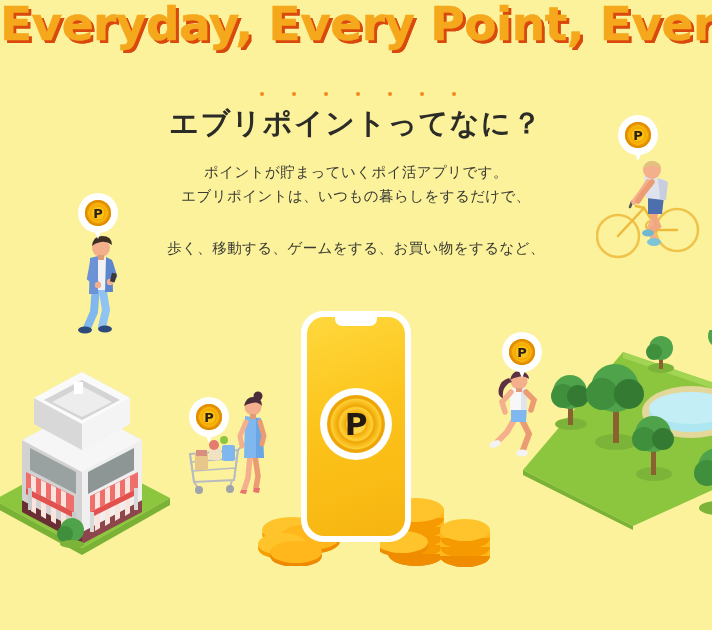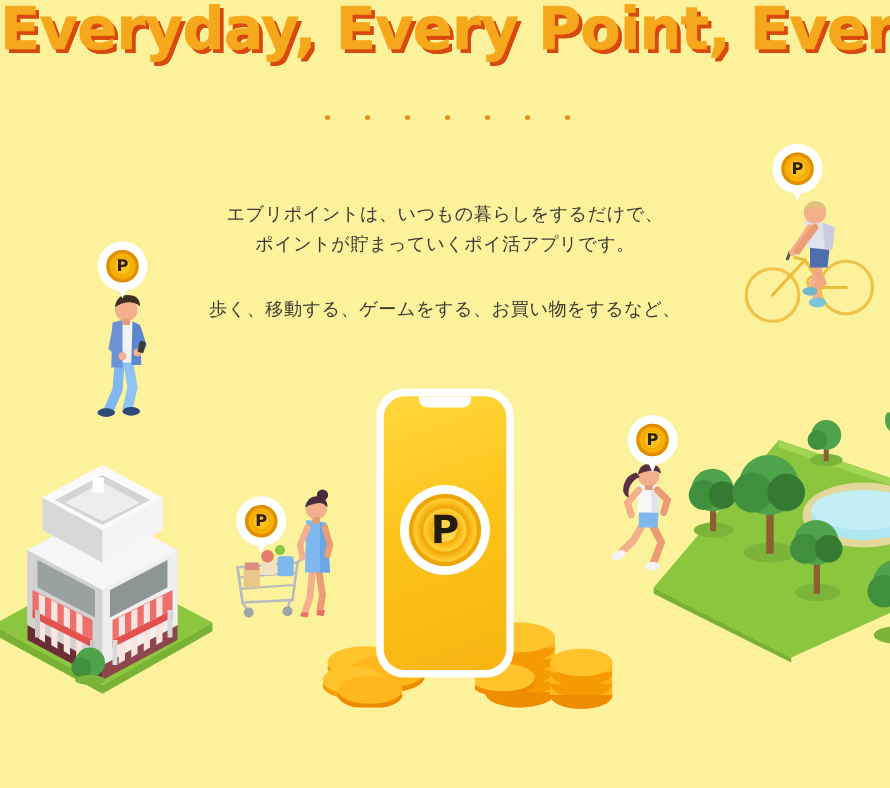--- a/index.html
+++ b/index.html
@@ -116,25 +116,26 @@
   <div class="sec-head-wrap">
     <div class="bouten">
       <i></i>
         <i></i>
         <i></i>
         <i></i>
         <i></i>
         <i></i>
         <i></i>
     </div>
+    <div class="sec-head">エブリポイントってなに？</div>
   </div>
 
   <div class="lead p1">
+    <div>ポイントが貯まっていくポイ活アプリです。</div>
     <div>エブリポイントは、いつもの暮らしをするだけで、</div>
-    <div>ポイントが貯まっていくポイ活アプリです。</div>
   </div>
   <div class="lead p2">
     <div>歩く、移動する、ゲームをする、お買い物をするなど、</div>
   </div>
 
   <div class="layer" style="left:505px;top:330px;width:230px;height:200px;">
     <svg width="230" height="200" viewBox="0 0 230 200">
 
       <polygon points="118,22 230,60 230,150 128,196 18,140" fill="#8CC63F"></polygon>
       <polygon points="118,22 230,60 230,66 118,28" fill="#A3D554"></polygon>

